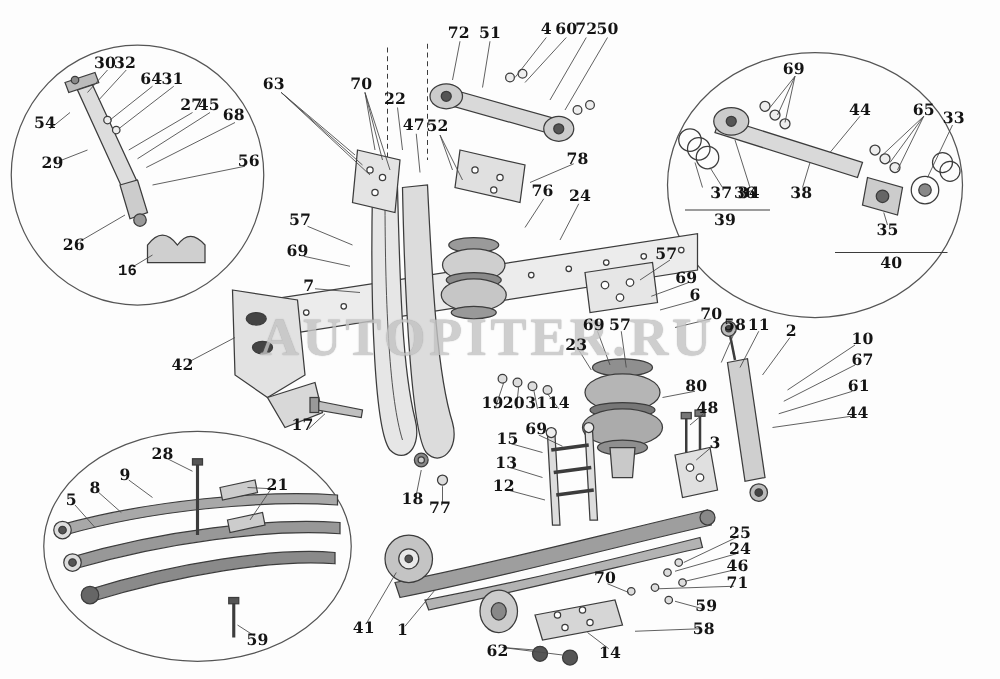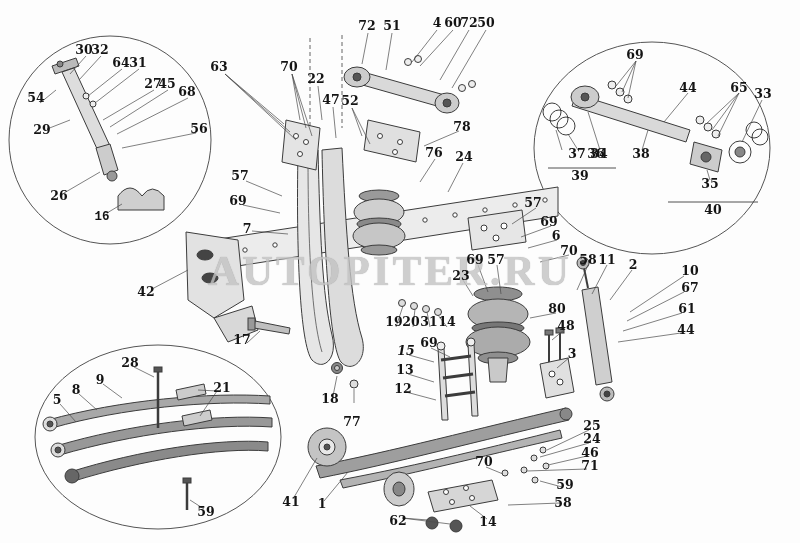--- a/index.html
+++ b/index.html
@@ -285,27 +285,27 @@
       <span class="callout" style="left: 690px; top: 289px;">67</span>
       <span class="callout" style="left: 687px; top: 310px;">61</span>
       <span class="callout" style="left: 686px; top: 331px;">44</span>
       <span class="callout" style="left: 394px; top: 323px;">19</span>
       <span class="callout" style="left: 411px; top: 323px;">20</span>
       <span class="callout" style="left: 429px; top: 323px;">31</span>
       <span class="callout" style="left: 447px; top: 323px;">14</span>
       <span class="callout" style="left: 557px; top: 310px;">80</span>
       <span class="callout" style="left: 566px; top: 327px;">48</span>
       <span class="callout" style="left: 572px; top: 355px;">3</span>
-      <span class="callout" style="left: 406px; top: 352px; font-style: italic;">15</span>
+      <span class="callout" style="left: 406px; top: 352px;">15</span>
       <span class="callout" style="left: 429px; top: 344px;">69</span>
       <span class="callout" style="left: 405px; top: 371px;">13</span>
       <span class="callout" style="left: 403px; top: 390px;">12</span>
       <span class="callout" style="left: 242px; top: 341px;">17</span>
       <span class="callout" style="left: 330px; top: 400px;">18</span>
-      <span class="callout" style="left: 352px; top: 407px; margin-top: 16px;">77</span>
+      <span class="callout" style="left: 352px; top: 407px;">77</span>
       <span class="callout" style="left: 130px; top: 364px;">28</span>
       <span class="callout" style="left: 222px; top: 389px;">21</span>
       <span class="callout" style="left: 100px; top: 381px;">9</span>
       <span class="callout" style="left: 76px; top: 391px;">8</span>
       <span class="callout" style="left: 57px; top: 401px;">5</span>
       <span class="callout" style="left: 206px; top: 513px;">59</span>
       <span class="callout" style="left: 291px; top: 503px;">41</span>
       <span class="callout" style="left: 322px; top: 505px;">1</span>
       <span class="callout" style="left: 398px; top: 522px;">62</span>
       <span class="callout" style="left: 488px; top: 523px;">14</span>

